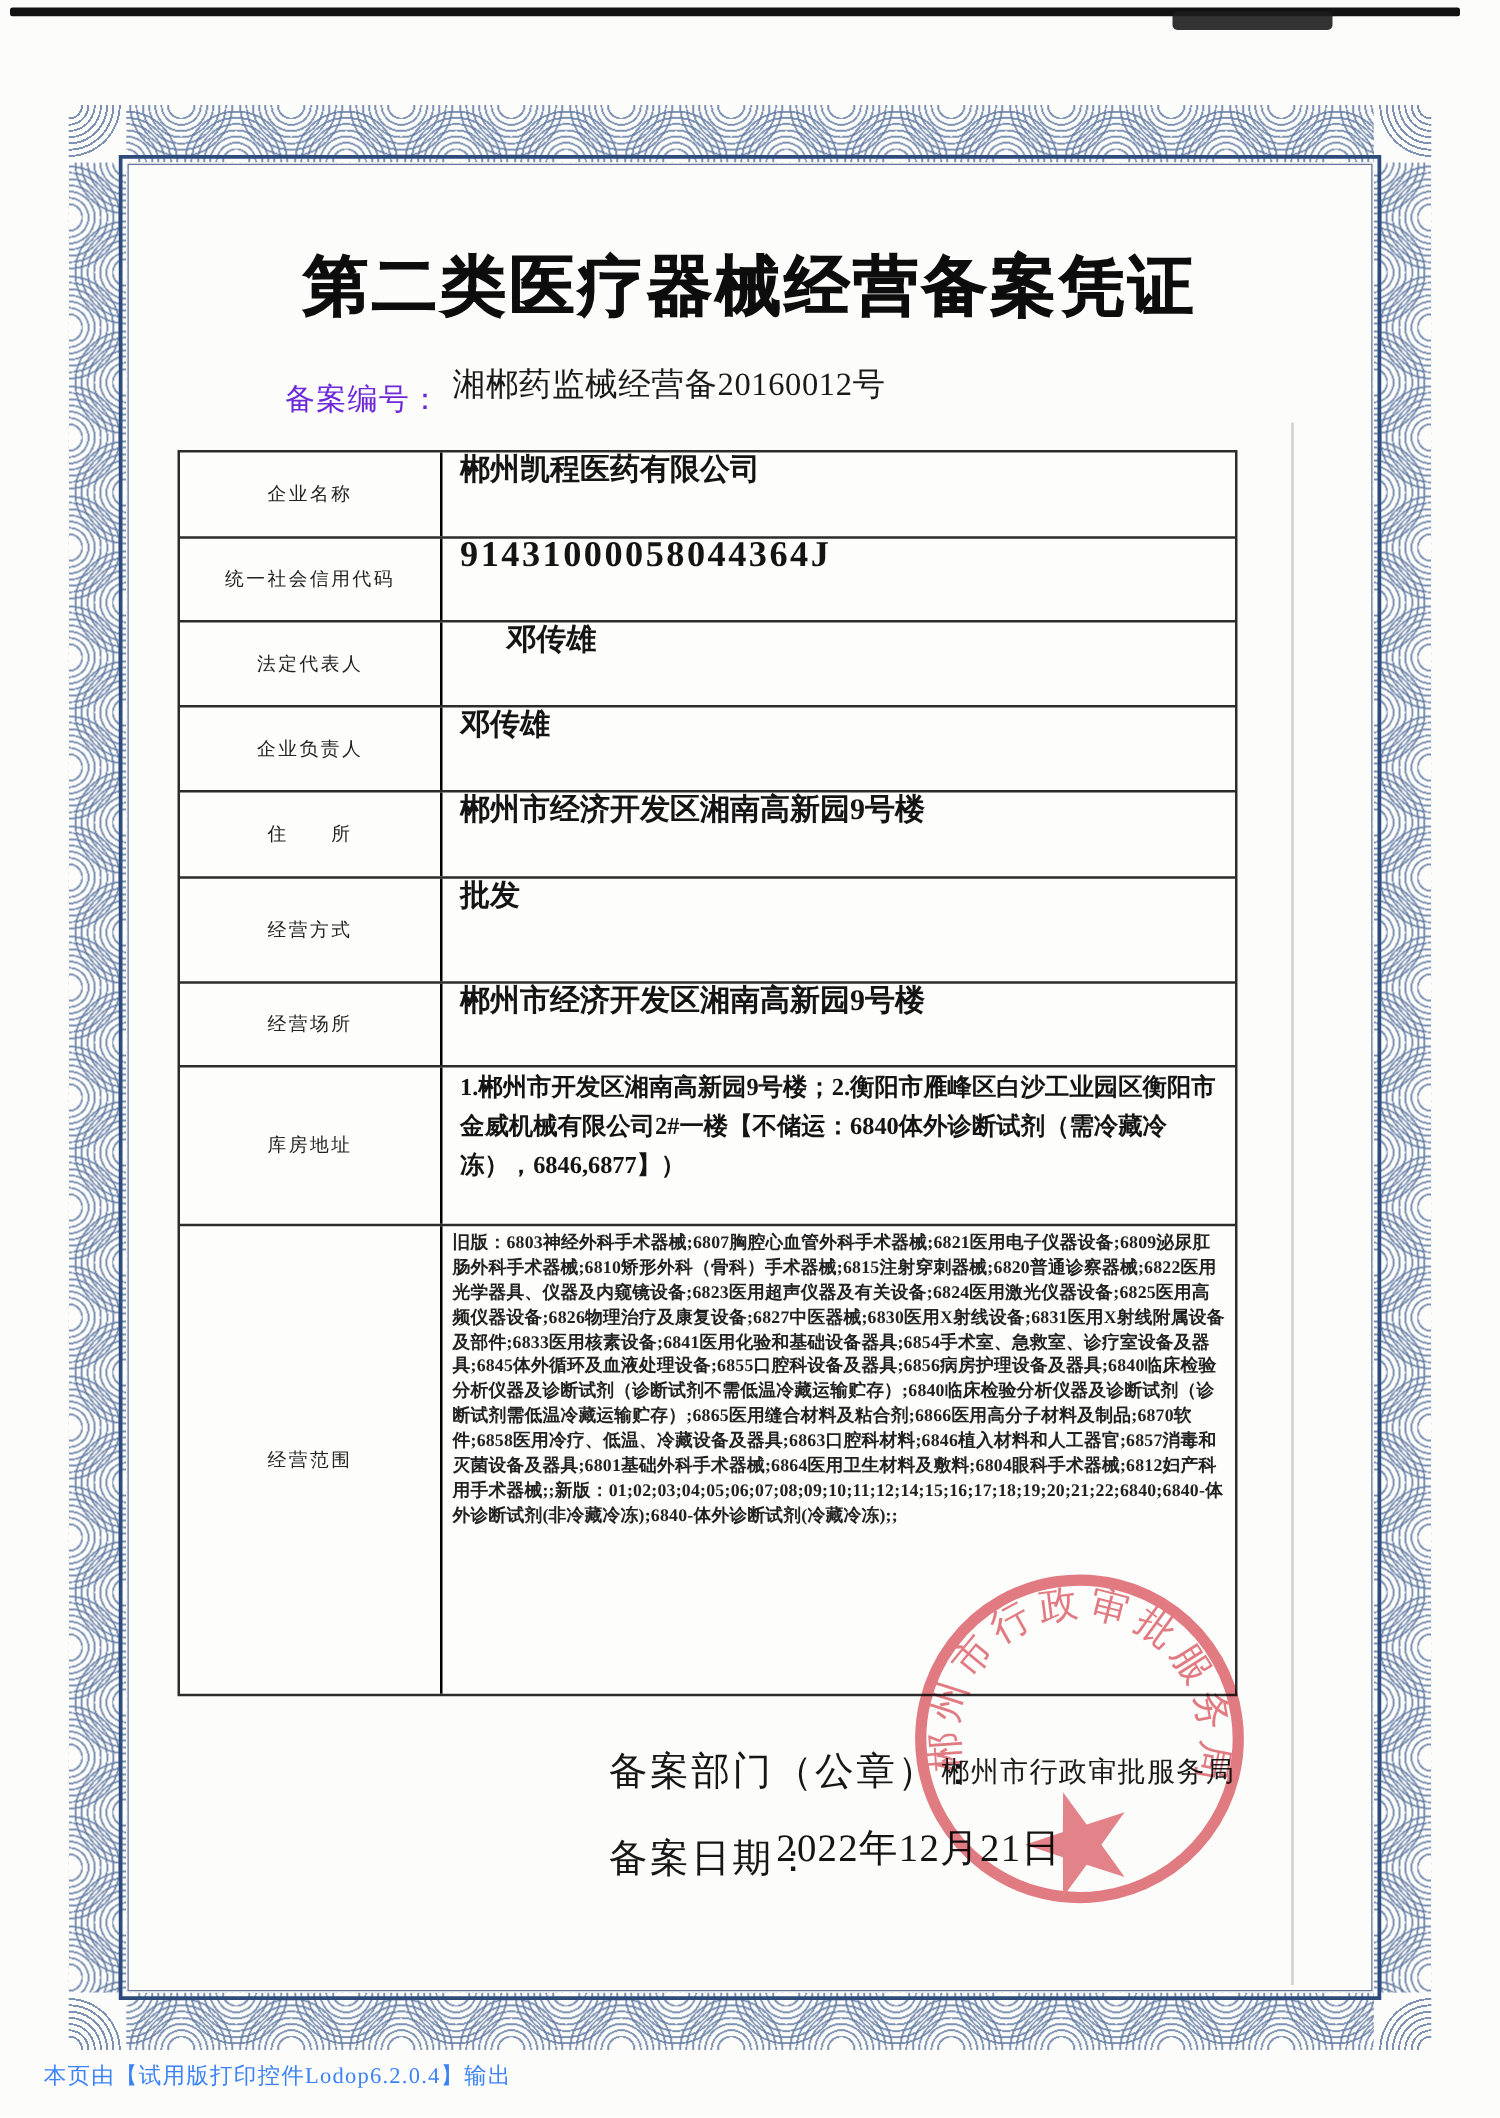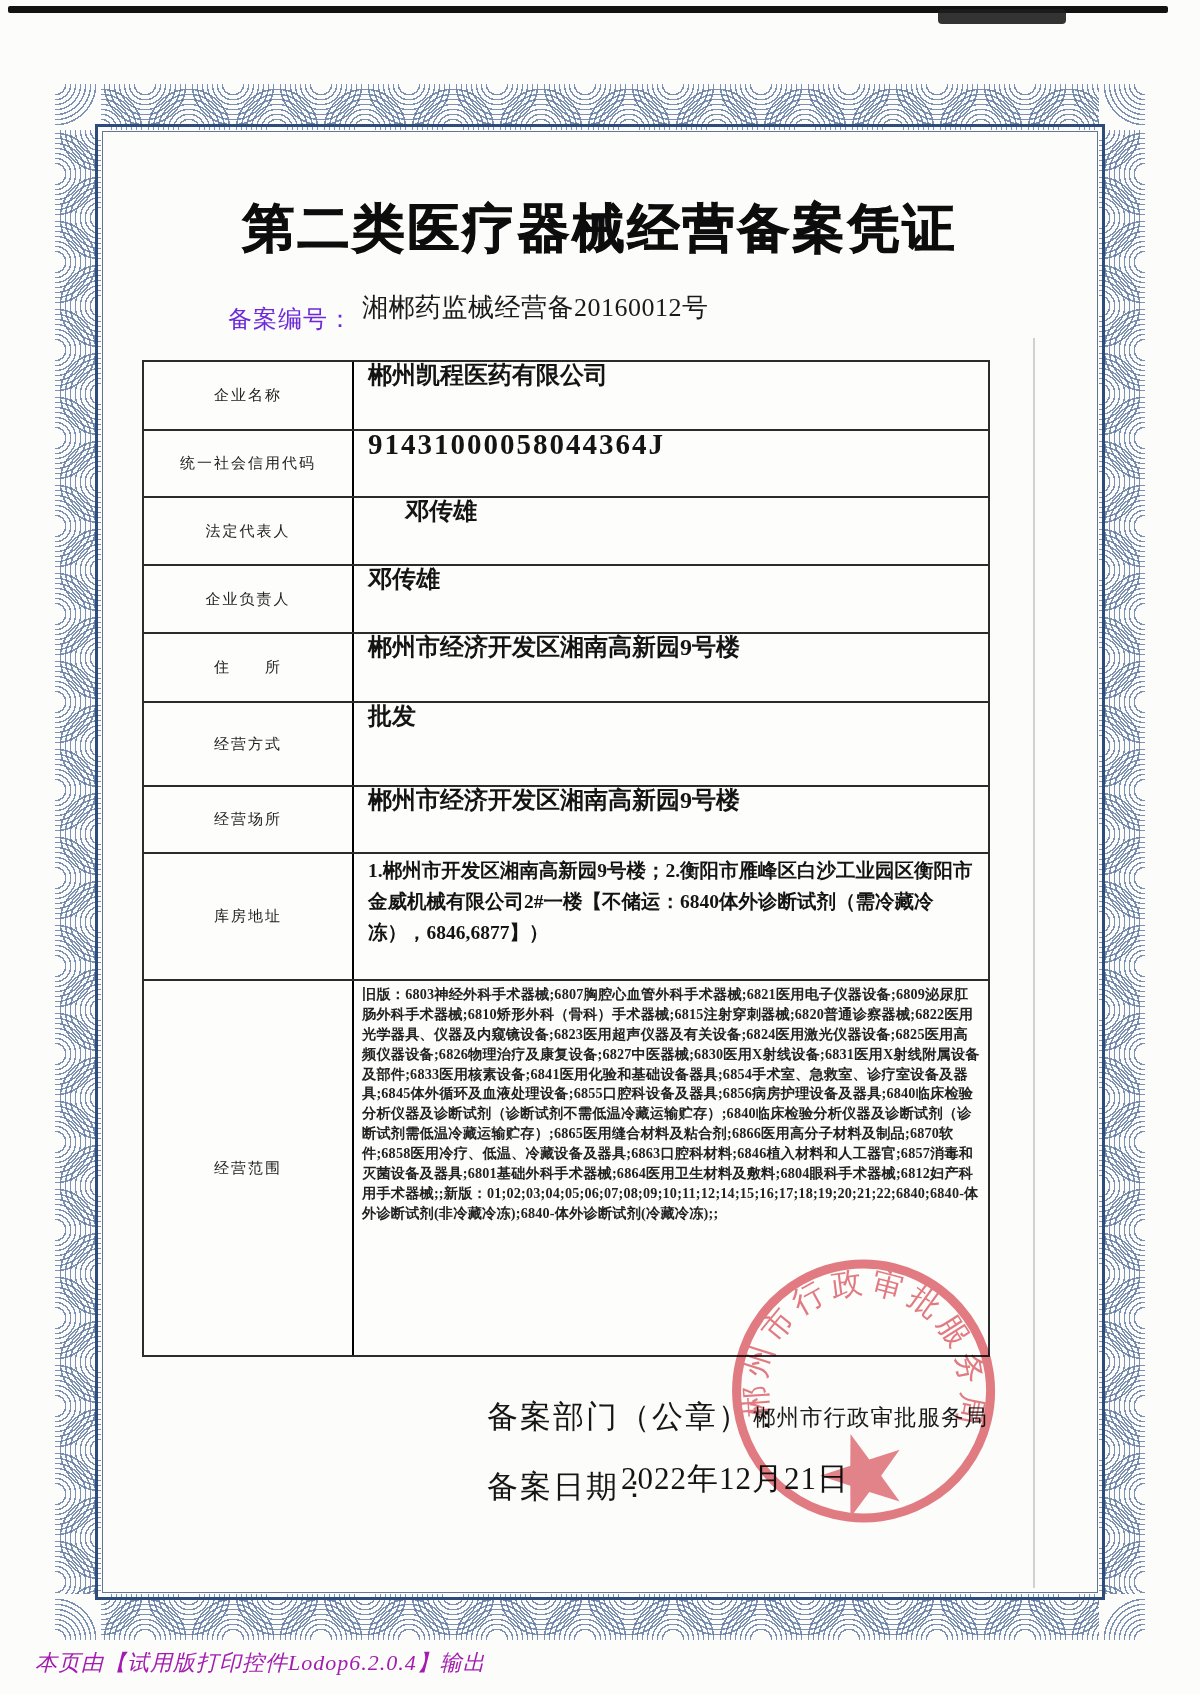--- a/index.html
+++ b/index.html
@@ -55,21 +55,21 @@
     font-size:15px;letter-spacing:2px;color:#222;}
   .tvalue{flex:1;box-sizing:border-box;padding:1px 10px 0 14px;font-size:24px;color:#141414;margin-top:-4px;font-weight:bold;}
   .v-code{font-size:29px;letter-spacing:2px;}
   .v-mid{font-size:19.5px;line-height:1.58;margin-top:0;padding-top:2px;}
   .v-tiny{font-size:14.2px;line-height:1.40;letter-spacing:.2px;margin-top:0;padding:4px 8px 0 8px;color:#222;}
   .dept-label{position:absolute;left:487px;top:1396px;font-size:31px;letter-spacing:2px;color:#161616;}
   .dept-value{position:absolute;left:753px;top:1402px;font-size:22.5px;letter-spacing:1px;color:#1a1a1a;}
   .date-label{position:absolute;left:487px;top:1466px;font-size:31px;letter-spacing:2px;color:#161616;}
   .date-value{position:absolute;left:621px;top:1458px;font-size:31px;letter-spacing:1px;color:#141414;}
   .seal{position:absolute;left:718px;top:1248px;width:292px;height:292px;transform:rotate(-8deg);opacity:.82;mix-blend-mode:multiply;}
-  .footer-note{position:absolute;left:35px;top:1648px;font-size:22px;font-style:italic;letter-spacing:1px;color:#a21caf;}
+  .footer-note{position:absolute;left:35px;top:1648px;font-size:18px;letter-spacing:1px;color:#3b82f6;}
 </style>
 </head>
 <body>
 
 <div class="scan-bar-top"></div>
 <div class="scan-blob"></div>
 <div class="scan-line-right"></div>
 
 <div class="guilloche">
   <div class="gb gb-top"></div>

